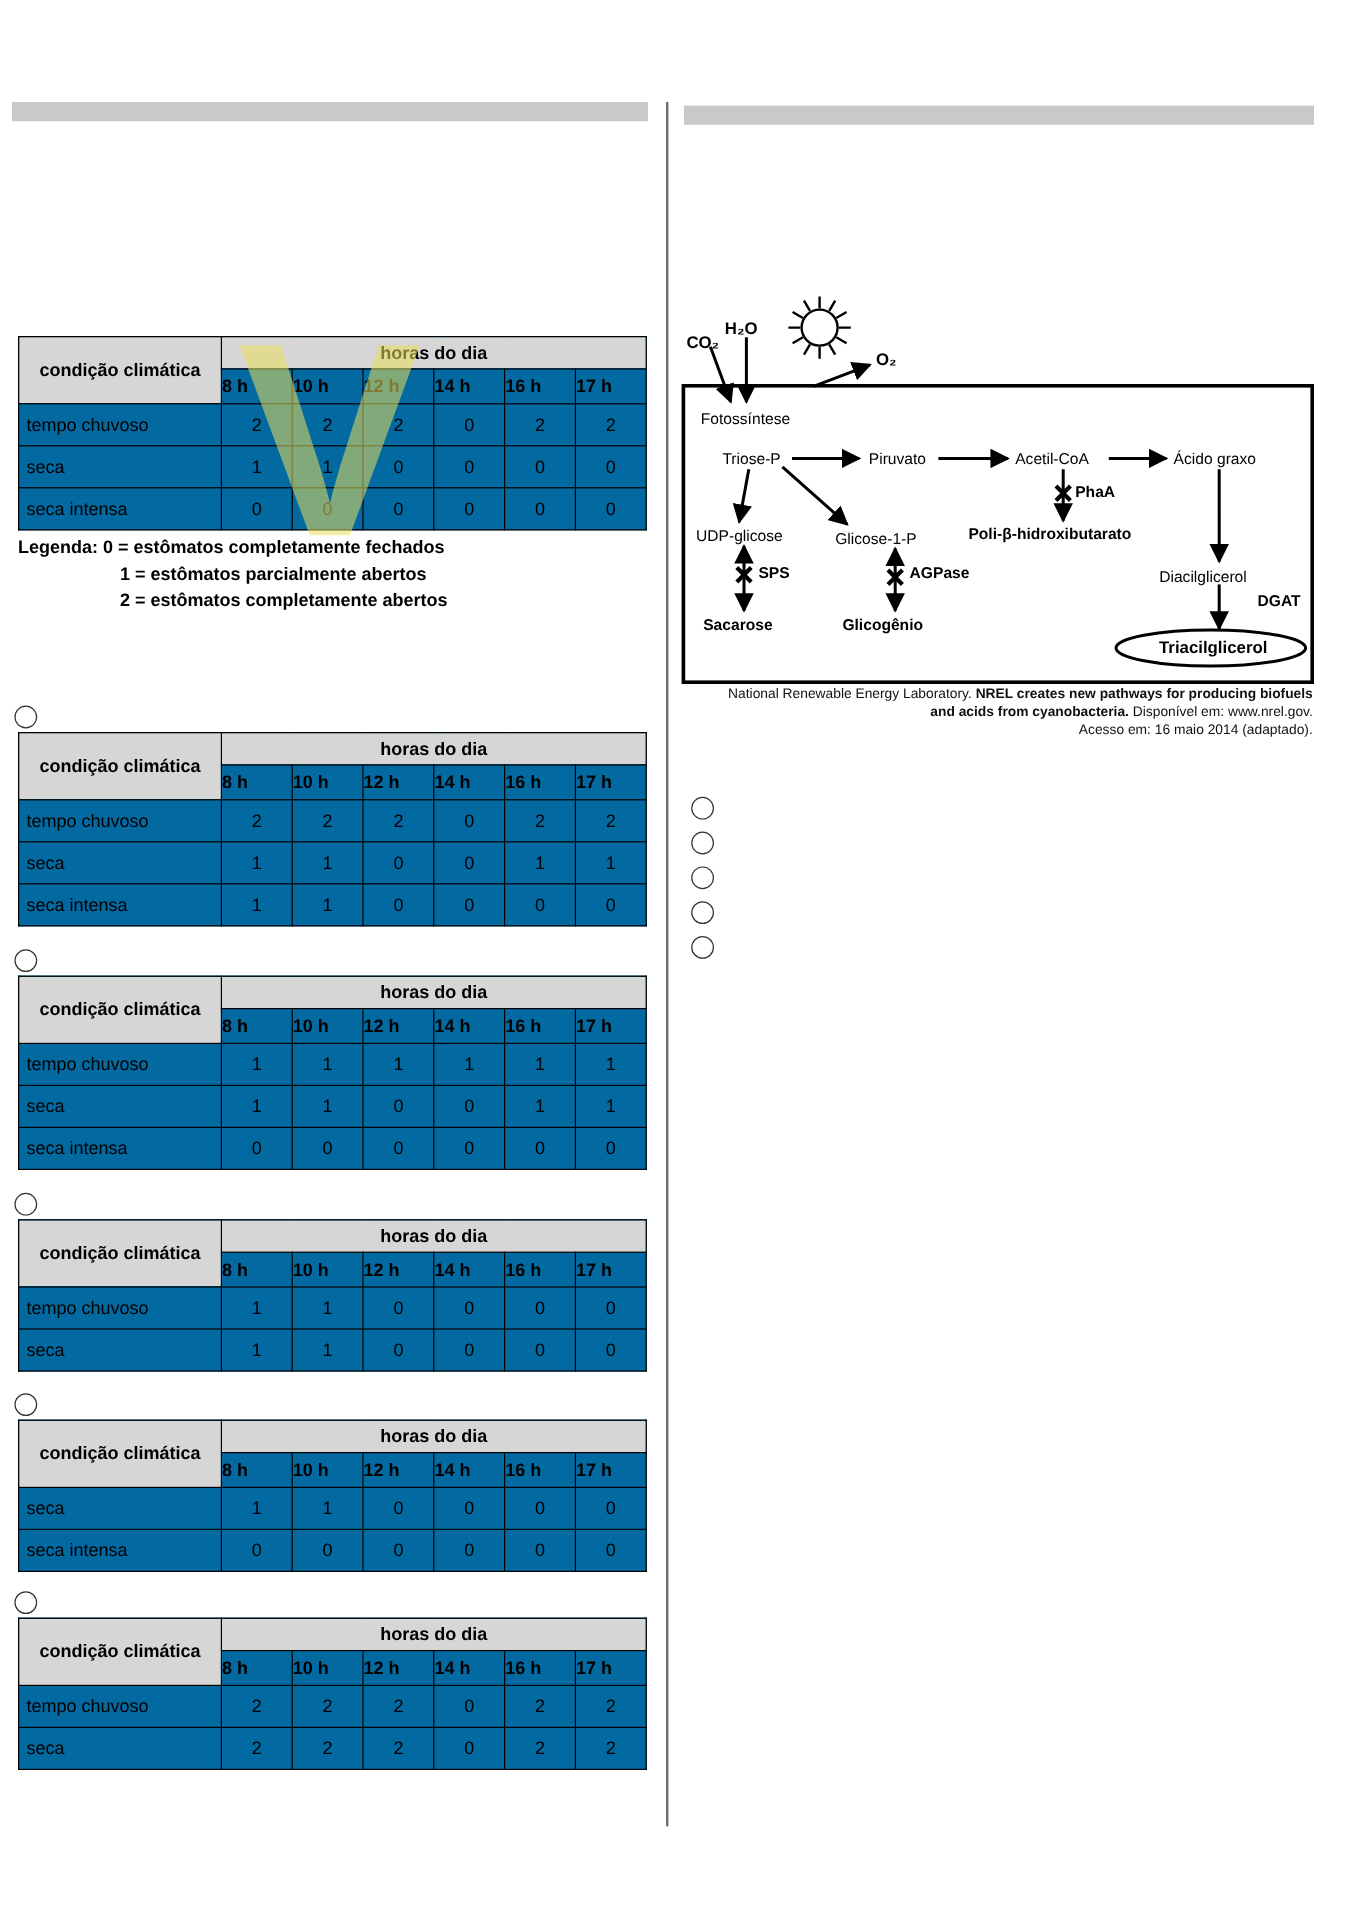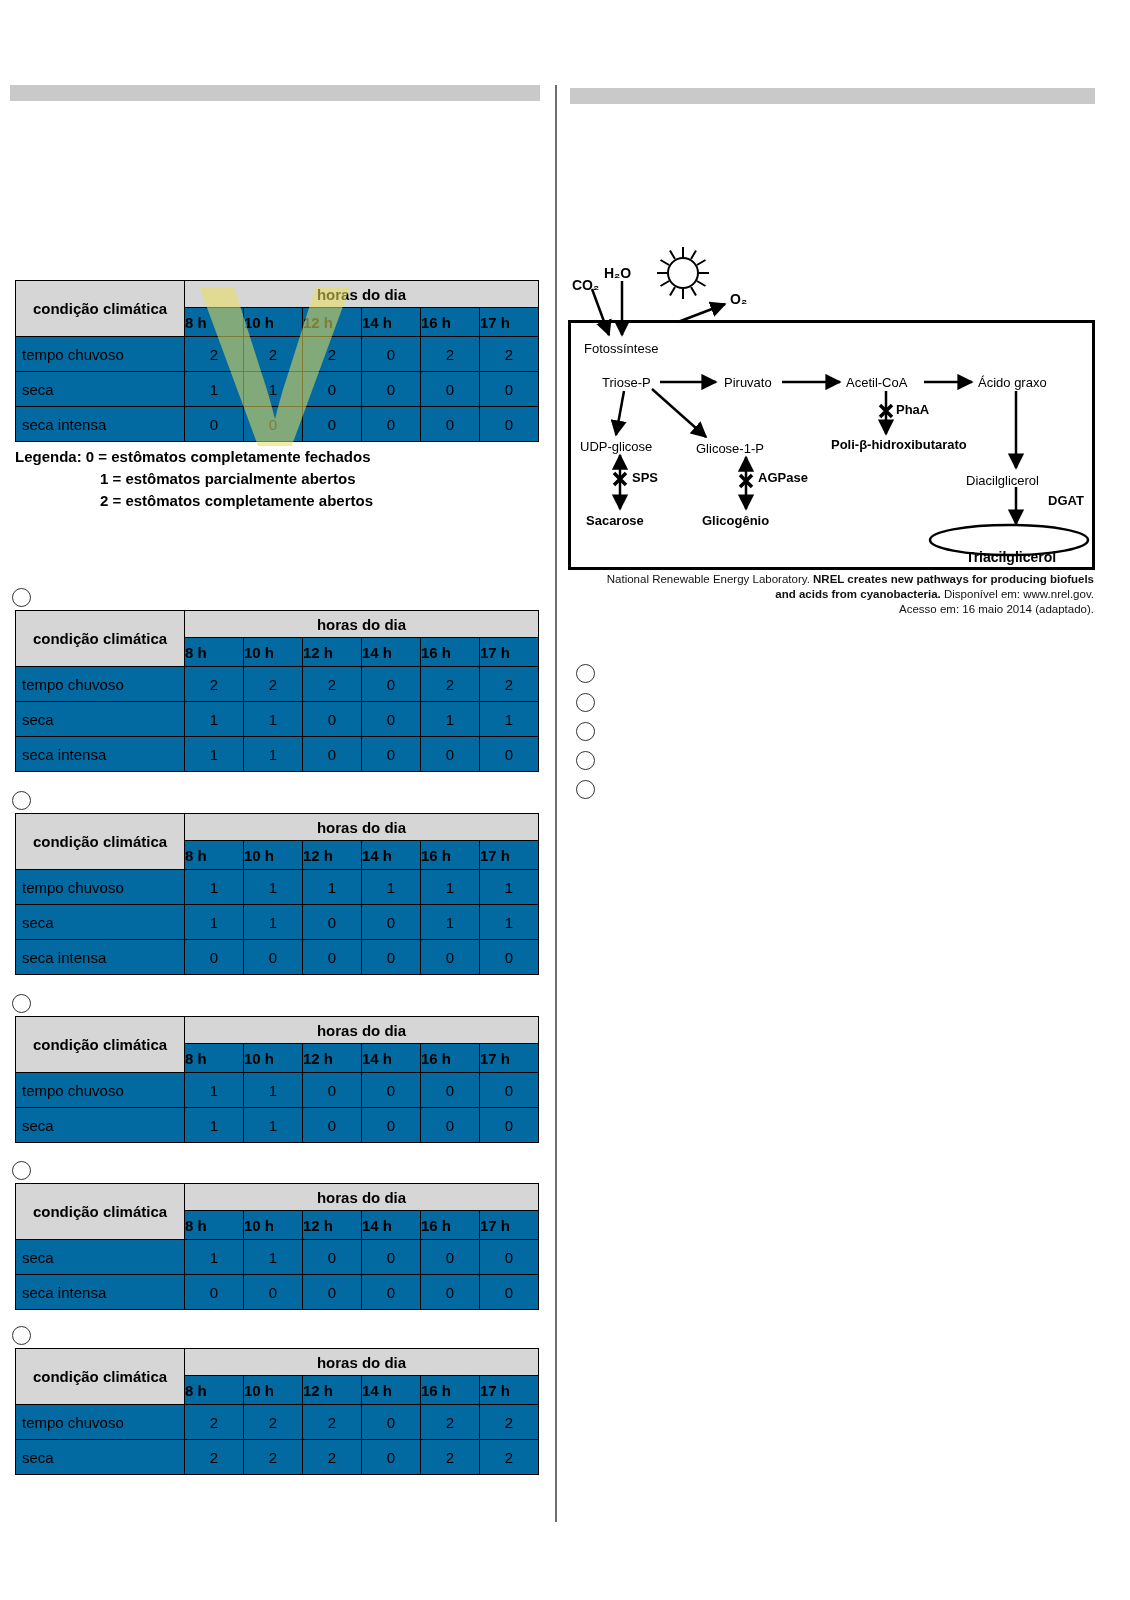--- a/index.html
+++ b/index.html
@@ -33,21 +33,21 @@
     font-size:230px;font-weight:bold;color:#e9df5c;opacity:.55;
     line-height:1;z-index:5;pointer-events:none;user-select:none;
   }
 
   
   .diagram{width:530px;height:345px;}
   .dbox{position:absolute;left:0;top:95px;width:521px;height:244px;border:3px solid #000;}
   .dlabel{position:absolute;font-size:13px;white-space:nowrap;}
   .dlabel.b{font-weight:bold;}
   .gas{font-size:14px;font-weight:bold;}
-  .tri{position:absolute;left:365px;top:324px;width:156px;text-align:center;font-weight:bold;font-size:14px;}
+  .tri{position:absolute;left:365px;top:306px;width:156px;text-align:center;font-weight:bold;font-size:14px;}
   .dsvg{position:absolute;left:0;top:0;}
 
   .citation{width:518px;text-align:right;font-size:11.5px;line-height:15px;color:#111;}
 </style>
 </head>
 <body>
 
 <div class="abs redacted" style="left:10px;top:85px;width:530px;"></div>
 
 <div class="abs" style="left:15px;top:280px;z-index:1;">
@@ -360,21 +360,21 @@
   <div class="dlabel gas" style="left:4px;top:52px;">CO₂</div>
   <div class="dlabel gas" style="left:36px;top:40px;">H₂O</div>
   <div class="dlabel gas" style="left:162px;top:66px;">O₂</div>
 
   <div class="dlabel" style="left:16px;top:116px;text-align:right;">Fotossíntese</div>
   <div class="dlabel" style="left:34px;top:150px;">Triose-P</div>
   <div class="dlabel" style="left:156px;top:150px;">Piruvato</div>
   <div class="dlabel" style="left:278px;top:150px;">Acetil-CoA</div>
   <div class="dlabel" style="left:410px;top:150px;">Ácido graxo</div>
   <div class="dlabel b" style="left:328px;top:177px;">PhaA</div>
-  <div class="dlabel b" style="left:263px;top:212px;">Poli-β-hidroxibutarato</div>
+  <div class="dlabel b" style="left:239px;top:212px;">Poli-β-hidroxibutarato</div>
   <div class="dlabel" style="left:12px;top:214px;">UDP-glicose</div>
   <div class="dlabel" style="left:128px;top:216px;">Glicose-1-P</div>
   <div class="dlabel b" style="left:64px;top:245px;">SPS</div>
   <div class="dlabel b" style="left:190px;top:245px;">AGPase</div>
   <div class="dlabel b" style="left:18px;top:288px;">Sacarose</div>
   <div class="dlabel b" style="left:134px;top:288px;">Glicogênio</div>
   <div class="dlabel" style="left:398px;top:248px;">Diacilglicerol</div>
   <div class="dlabel b" style="left:456px;top:268px;margin-left:24px;">DGAT</div>
   <div class="tri">Triacilglicerol</div>
 </div>

